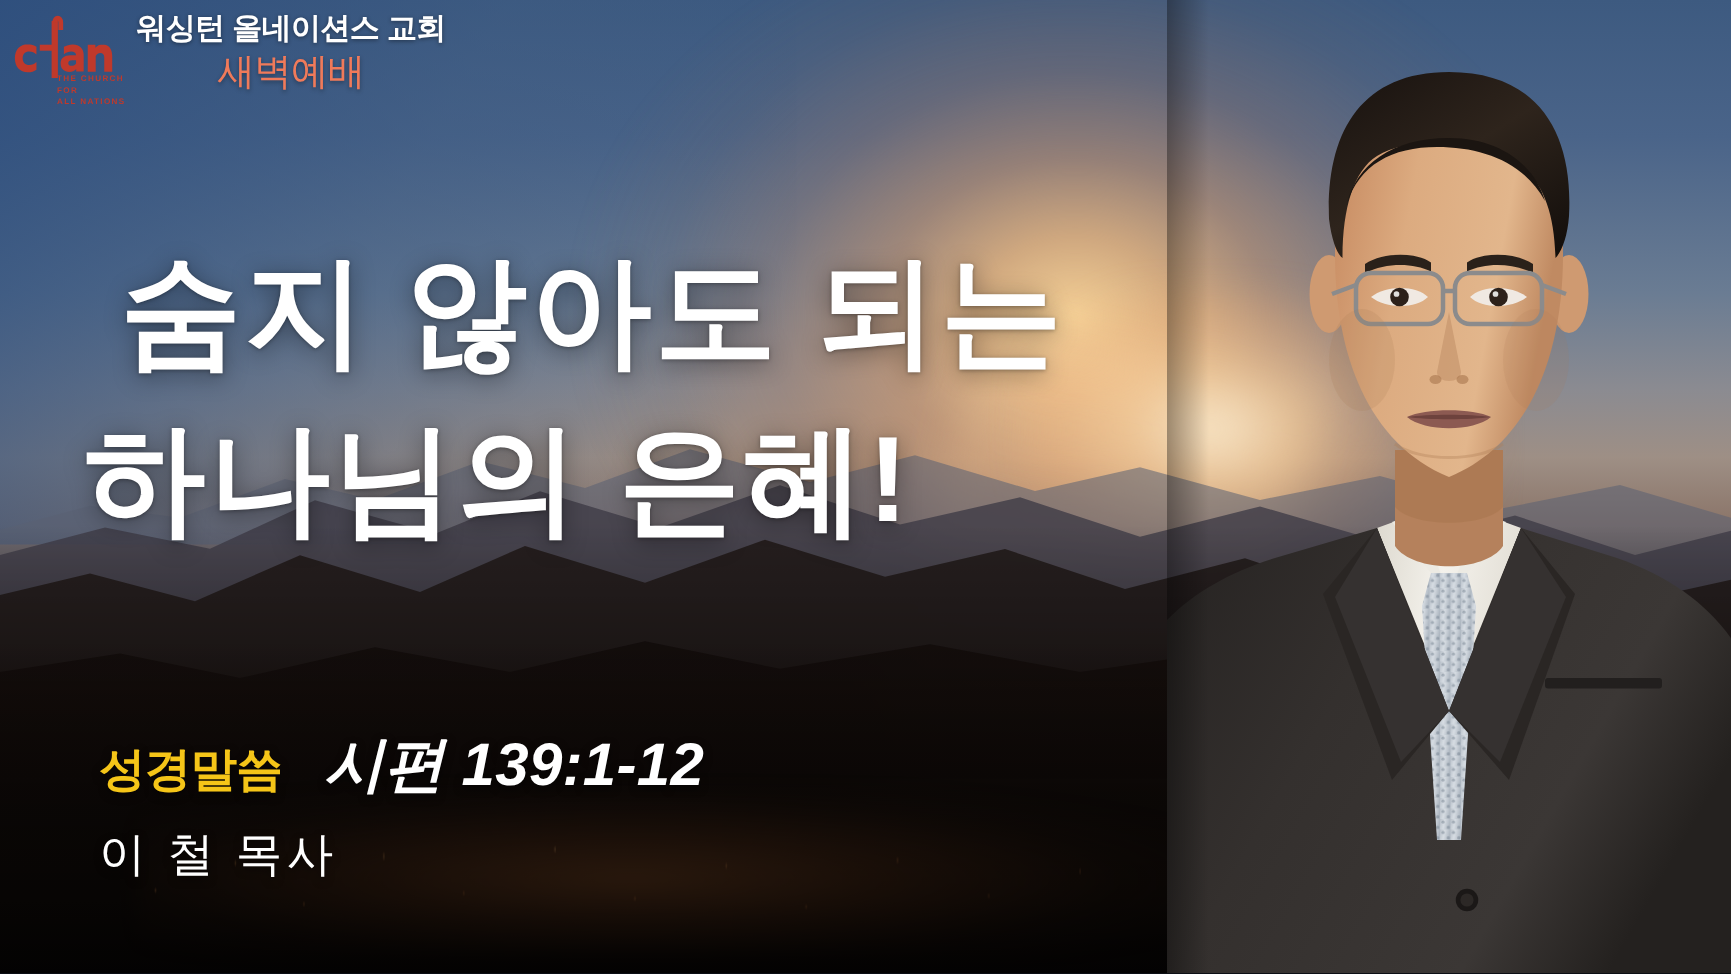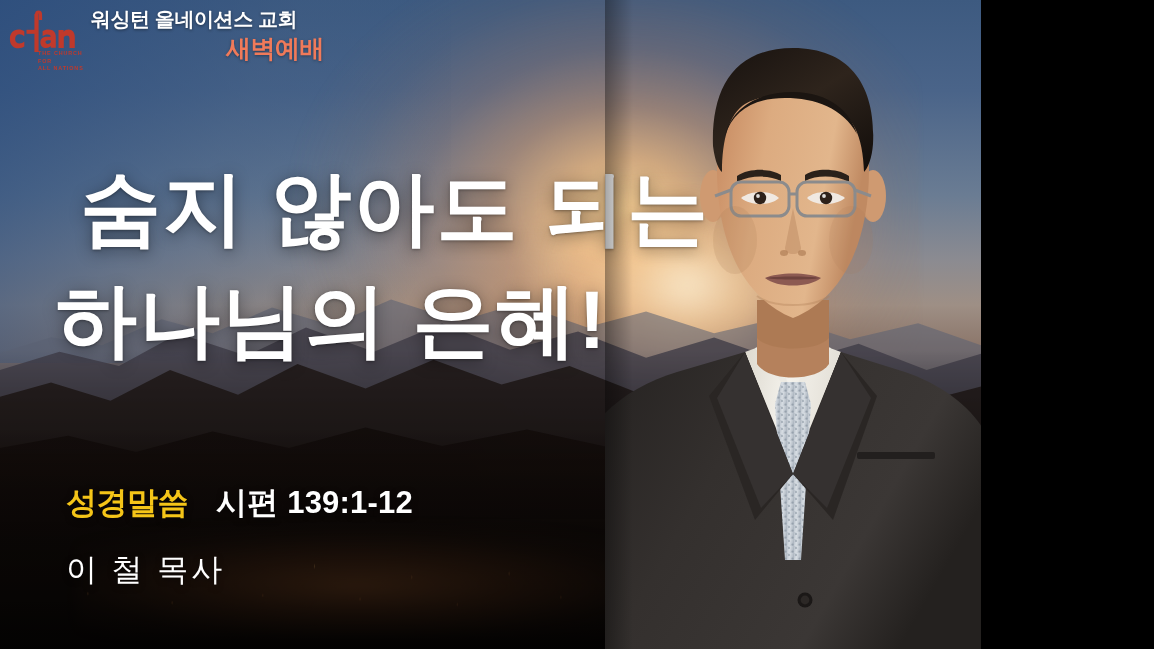--- a/index.html
+++ b/index.html
@@ -7,21 +7,21 @@
     margin: 0;
     padding: 0;
     background: #000;
   }
   body {
     font-family: "Liberation Sans", "DejaVu Sans", sans-serif;
   }
 
   #card {
     position: relative;
-    width: 981px;
+    width: 1154px;
     height: 649px;
     overflow: hidden;
     background: #1d2a3f;
   }
 
   
   .sky-base {
     position: absolute;
     inset: 0;
     background: linear-gradient(
@@ -211,25 +211,24 @@
     color: #ffffff;
     font-size: 20px;
     font-weight: 700;
     letter-spacing: -0.4px;
     line-height: 26px;
     text-shadow: 0 1px 3px rgba(0,0,0,.45);
   }
   .service-name {
     color: #f07a5a;
     font-size: 25px;
-    font-weight: 700;
+    font-weight: 400;
     letter-spacing: -0.5px;
     line-height: 32px;
     text-shadow: 0 1px 3px rgba(0,0,0,.35);
-    text-align: right;
   }
 
   
   .title-block {
     position: absolute;
     left: 0;
     top: 152px;
     width: 800px;
   }
   .title-line {
@@ -256,24 +255,25 @@
   }
   .scripture-label {
     color: #f5c518;
     font-size: 31px;
     font-weight: 700;
     letter-spacing: -0.5px;
     text-shadow: 0 2px 6px rgba(0,0,0,.55);
   }
   .scripture-ref {
     color: #ffffff;
-    font-size: 31px;
+    font-size: 40px;
     font-weight: 700;
     letter-spacing: 0.2px;
     text-shadow: 0 2px 6px rgba(0,0,0,.55);
+    font-style: italic;
   }
   .speaker {
     position: absolute;
     left: 66px;
     top: 549px;
     color: #ffffff;
     font-size: 31px;
     font-weight: 400;
     letter-spacing: 3px;
     white-space: nowrap;

